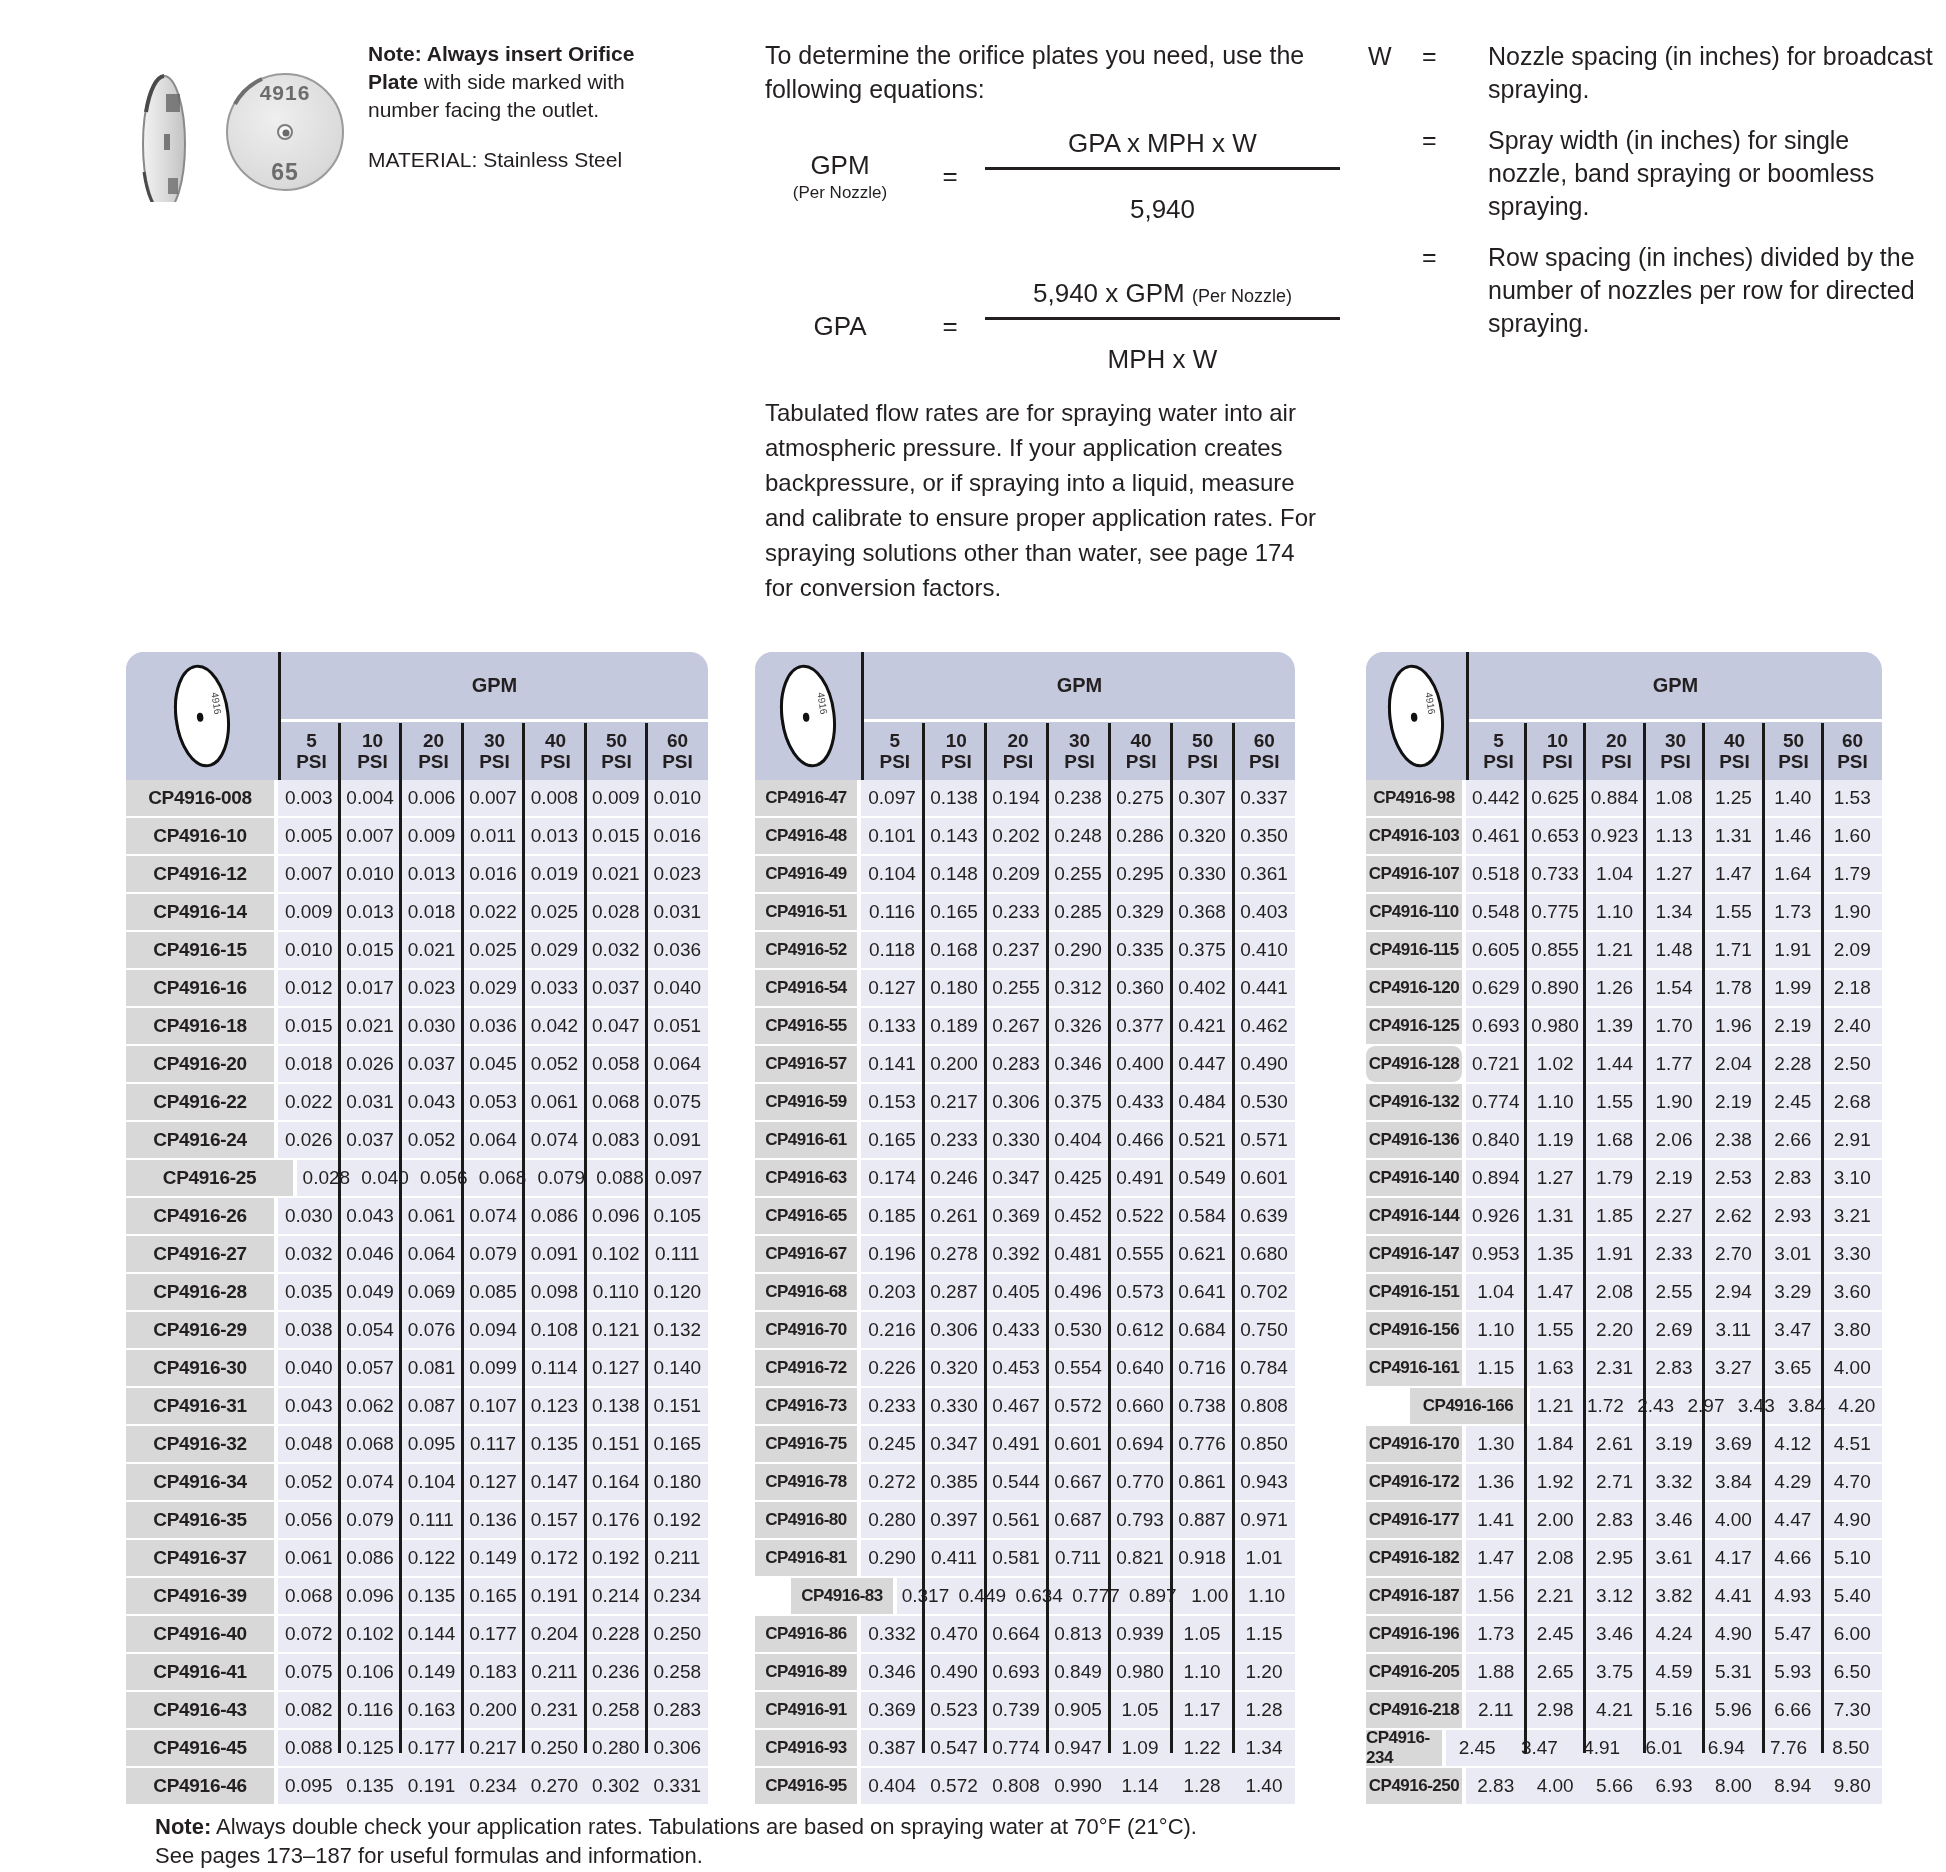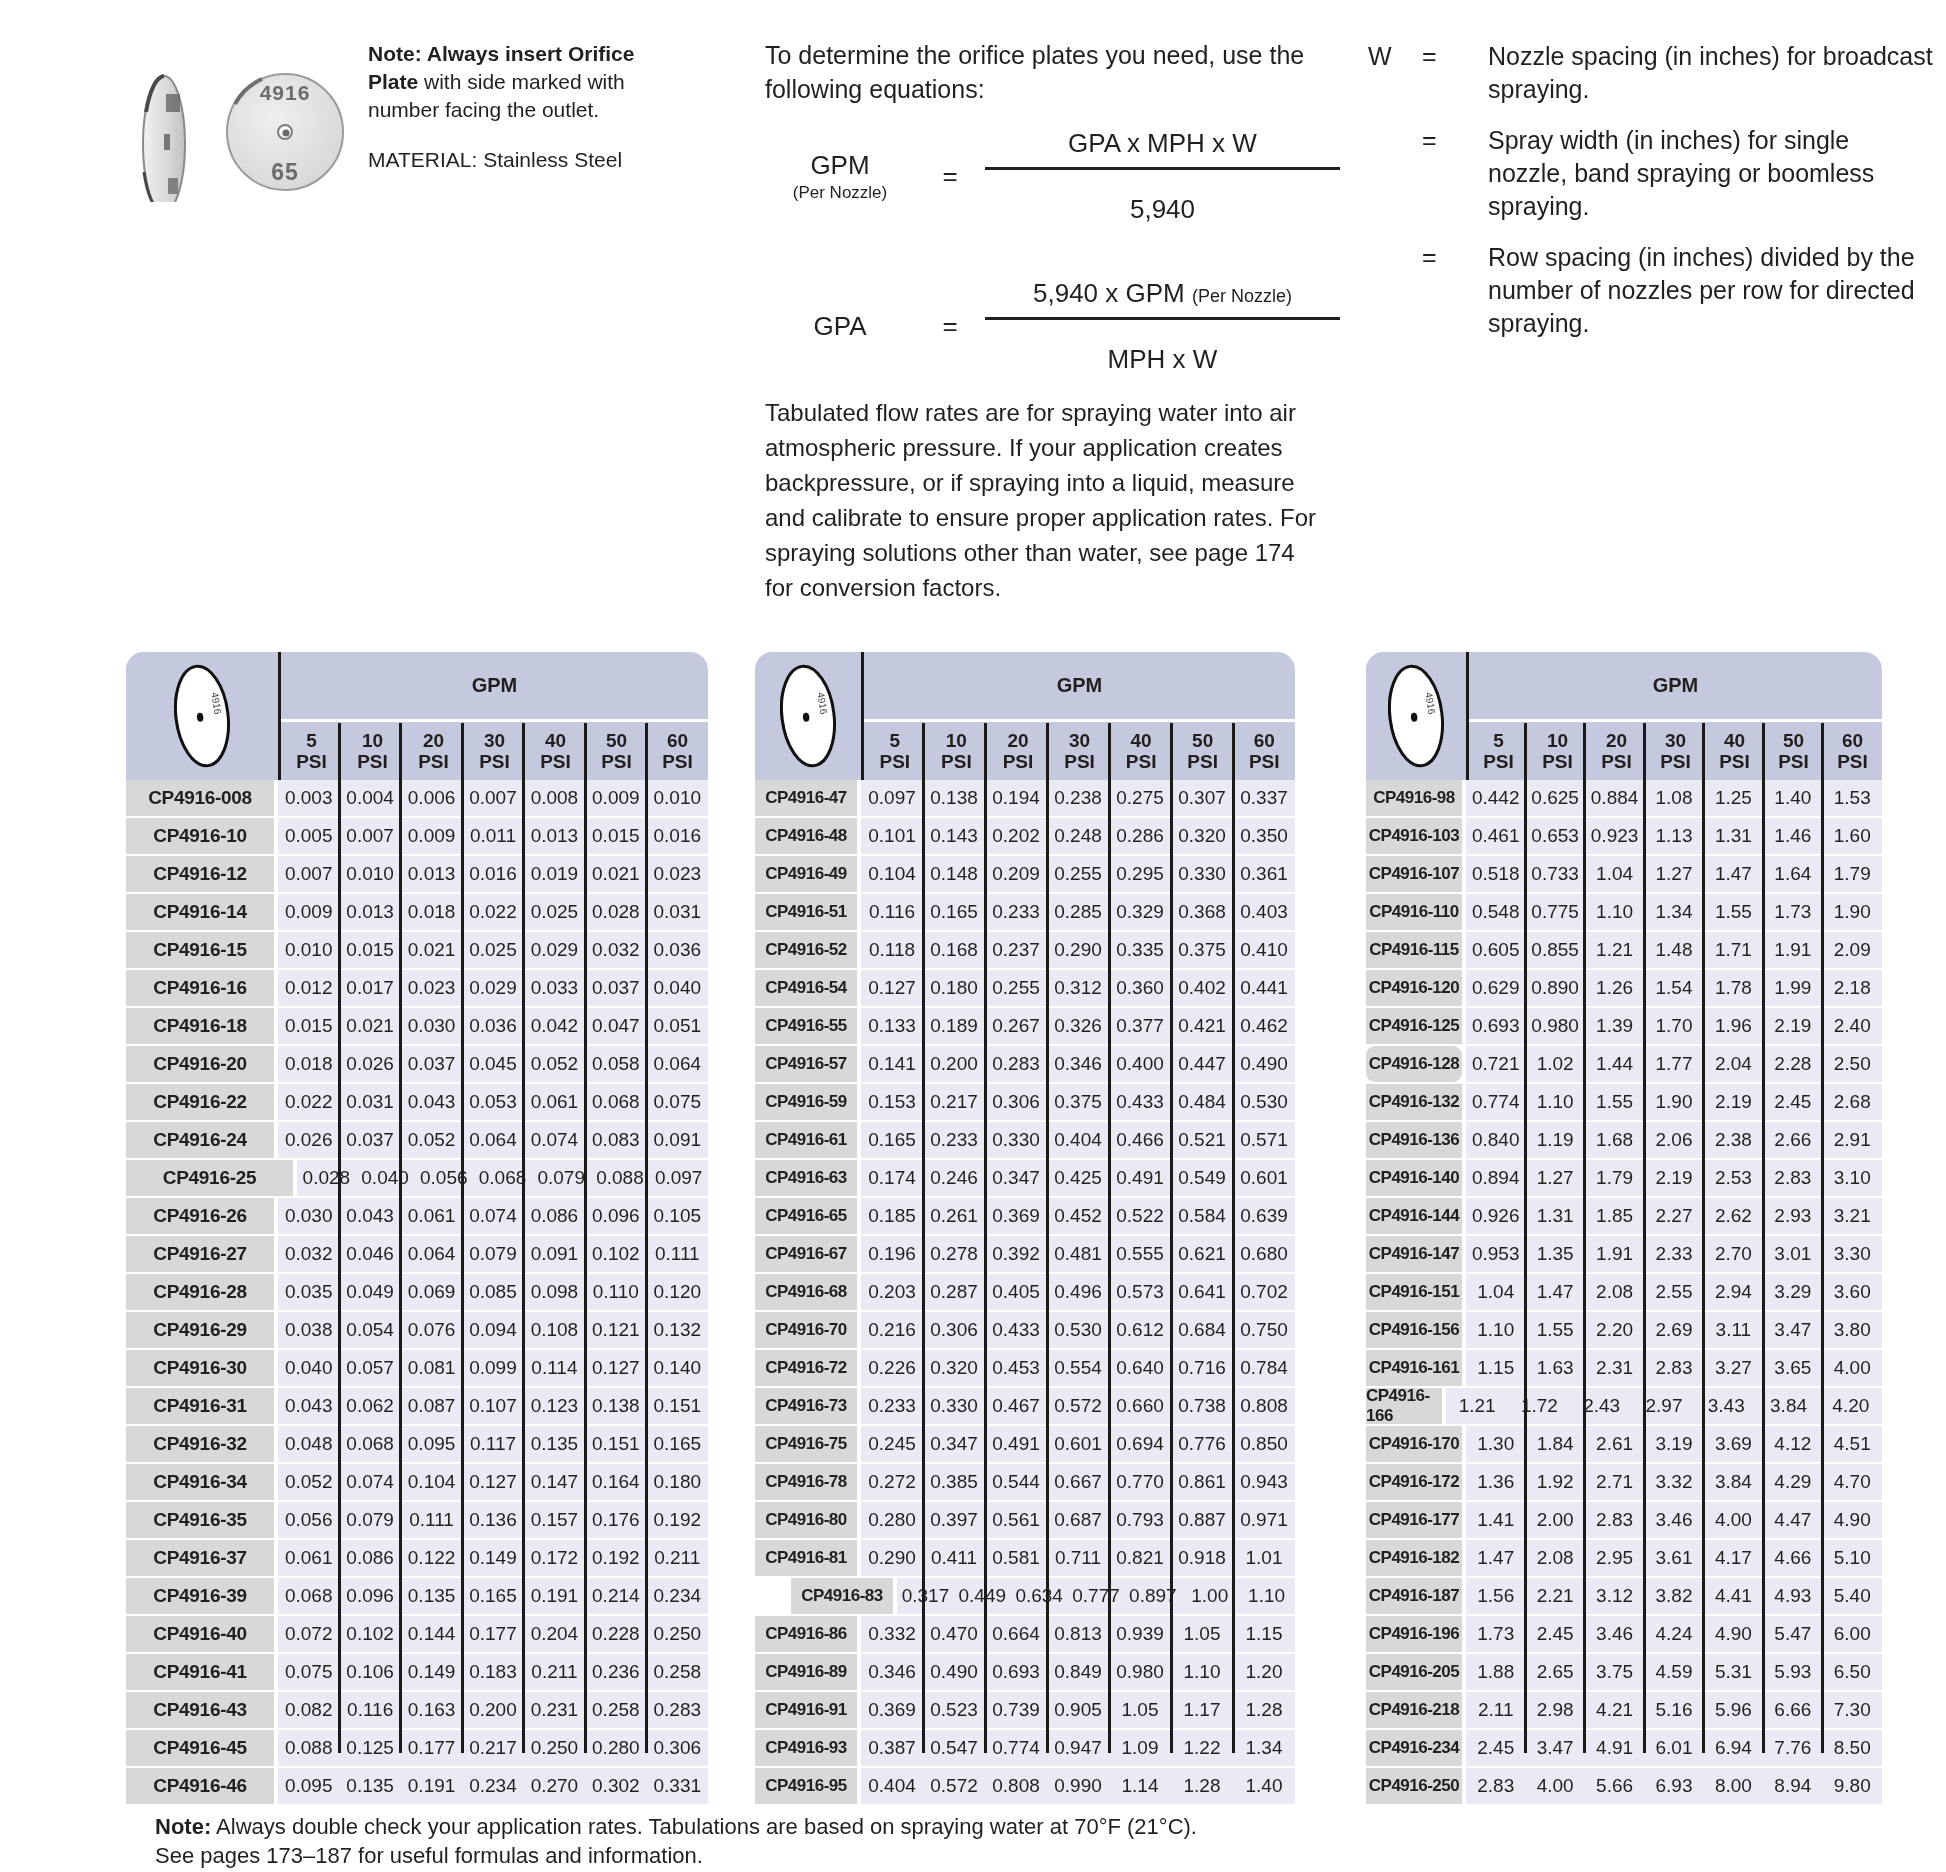--- a/index.html
+++ b/index.html
@@ -990,21 +990,21 @@
             <div class="tlabel" style="width: 96px;">CP4916-161</div>
             <div class="tc">1.15</div>
             <div class="tc">1.63</div>
             <div class="tc">2.31</div>
             <div class="tc">2.83</div>
             <div class="tc">3.27</div>
             <div class="tc">3.65</div>
             <div class="tc">4.00</div>
           </div>
           <div class="trow">
-            <div class="tlabel" style="width: 76px;">CP4916-166</div>
+            <div class="tlabel" style="width: 116px; margin-left: 44px;">CP4916-166</div>
             <div class="tc">1.21</div>
             <div class="tc">1.72</div>
             <div class="tc">2.43</div>
             <div class="tc">2.97</div>
             <div class="tc">3.43</div>
             <div class="tc">3.84</div>
             <div class="tc">4.20</div>
           </div>
           <div class="trow">
             <div class="tlabel" style="width: 96px;">CP4916-170</div>
@@ -1080,21 +1080,21 @@
             <div class="tlabel" style="width: 96px;">CP4916-218</div>
             <div class="tc">2.11</div>
             <div class="tc">2.98</div>
             <div class="tc">4.21</div>
             <div class="tc">5.16</div>
             <div class="tc">5.96</div>
             <div class="tc">6.66</div>
             <div class="tc">7.30</div>
           </div>
           <div class="trow">
-            <div class="tlabel" style="width: 96px;">CP4916-234</div>
+            <div class="tlabel" style="width: 76px;">CP4916-234</div>
             <div class="tc">2.45</div>
             <div class="tc">3.47</div>
             <div class="tc">4.91</div>
             <div class="tc">6.01</div>
             <div class="tc">6.94</div>
             <div class="tc">7.76</div>
             <div class="tc">8.50</div>
           </div>
           <div class="trow">
             <div class="tlabel" style="width: 96px;">CP4916-250</div>

